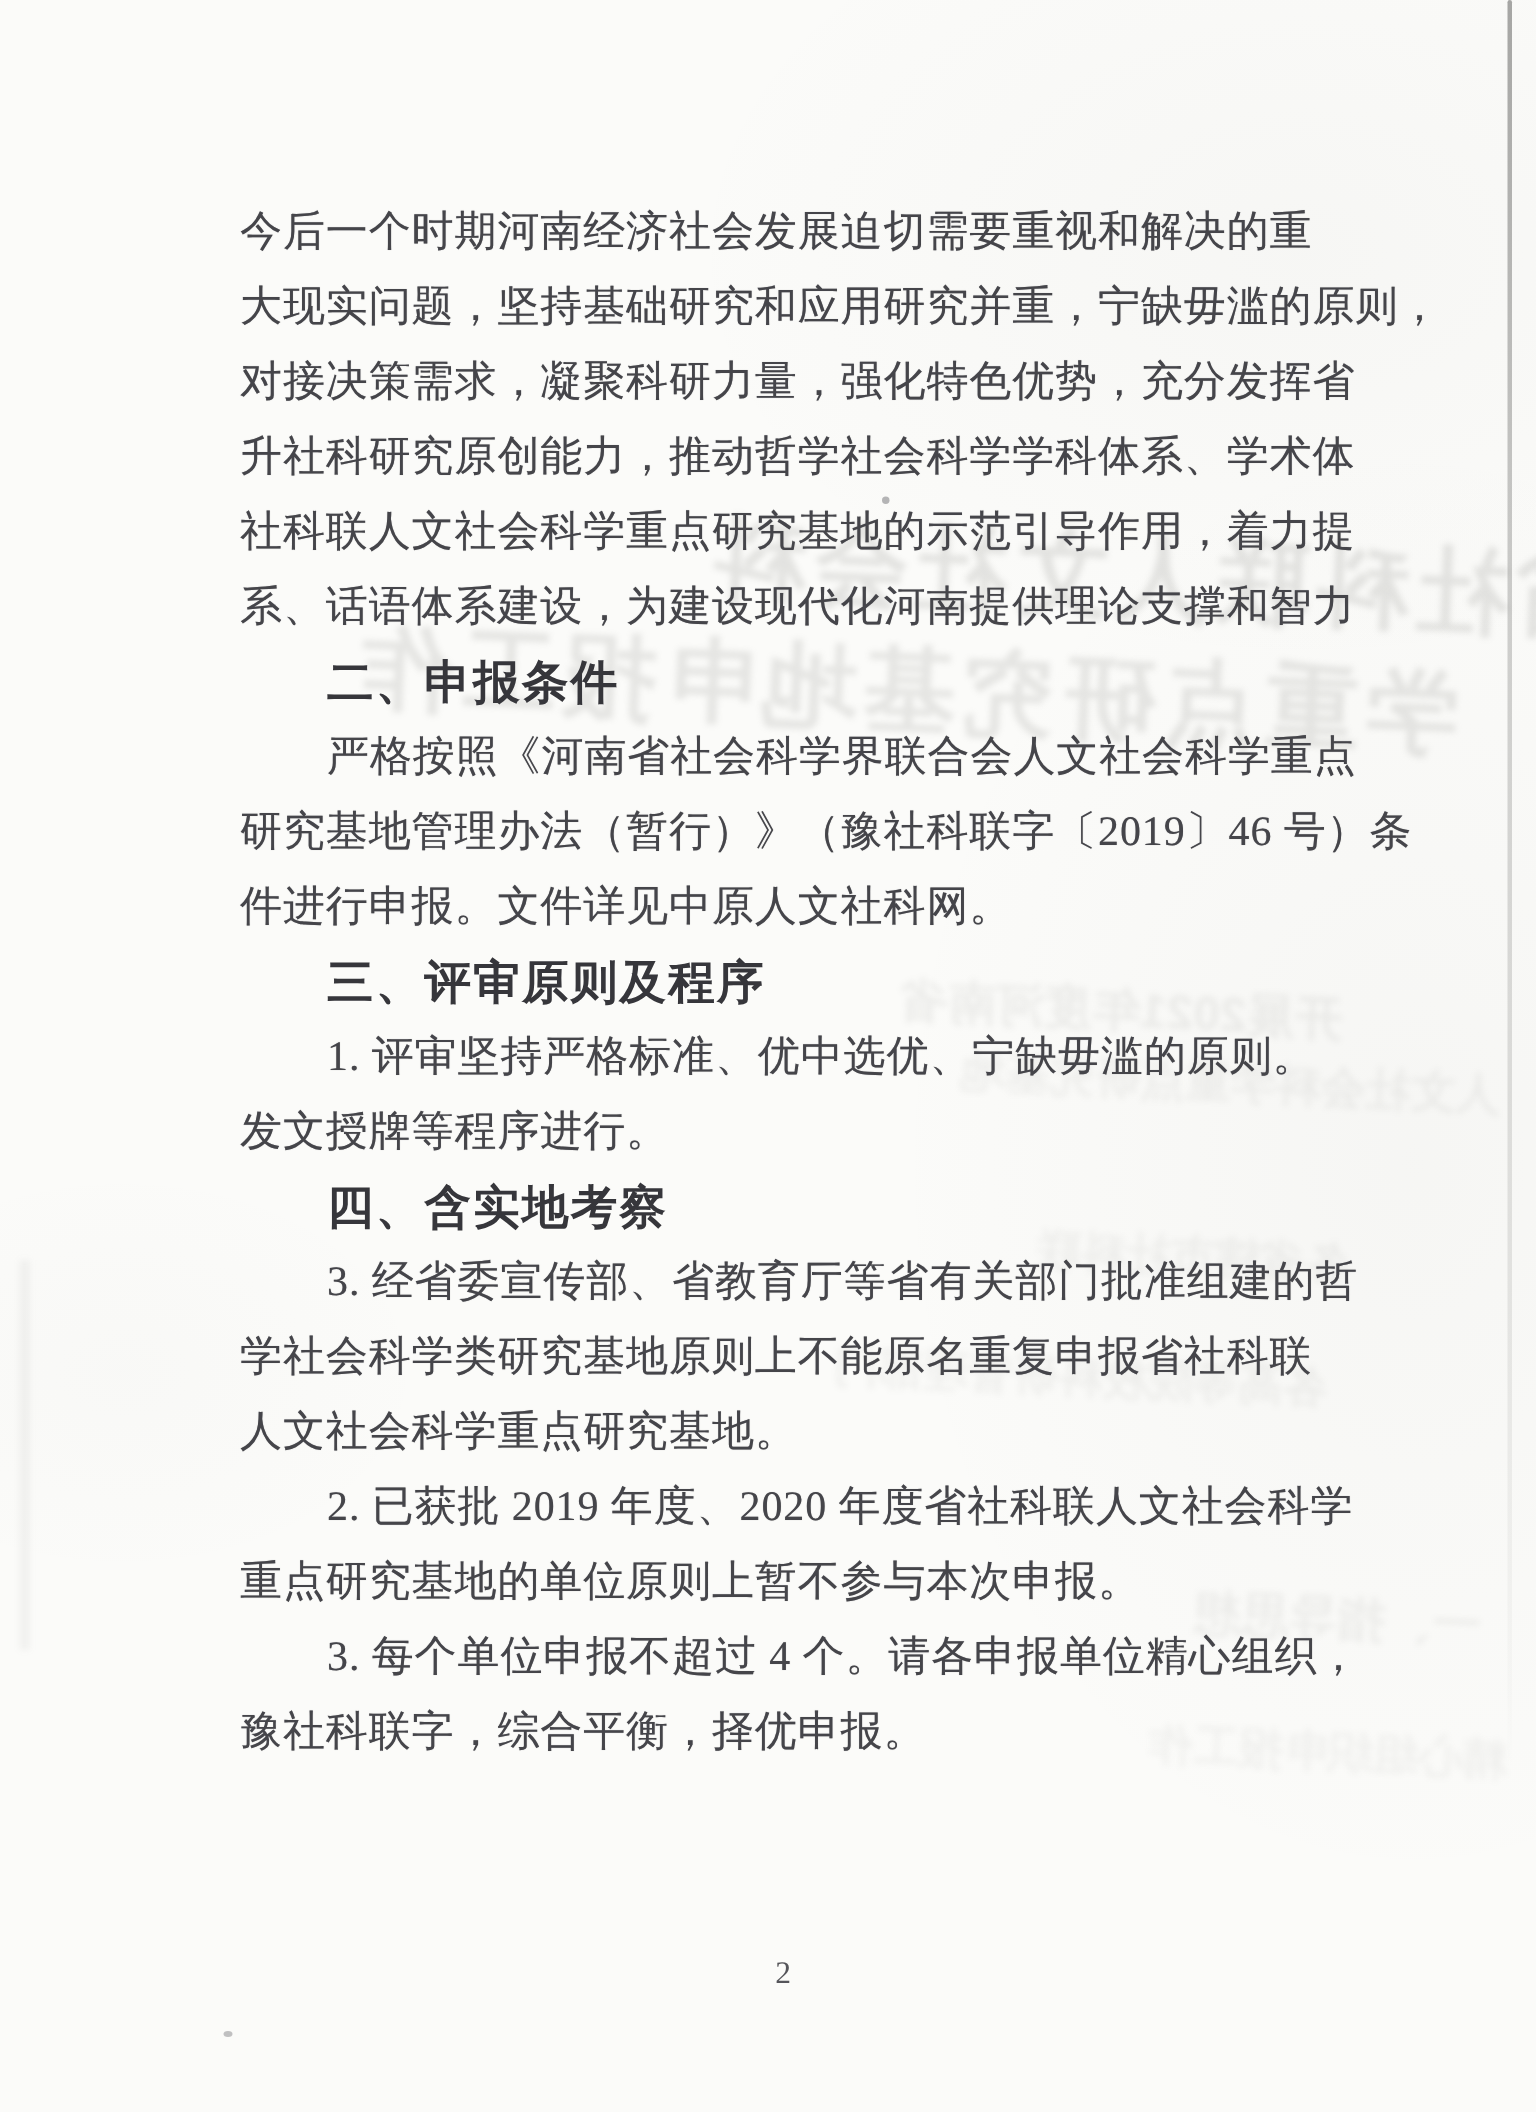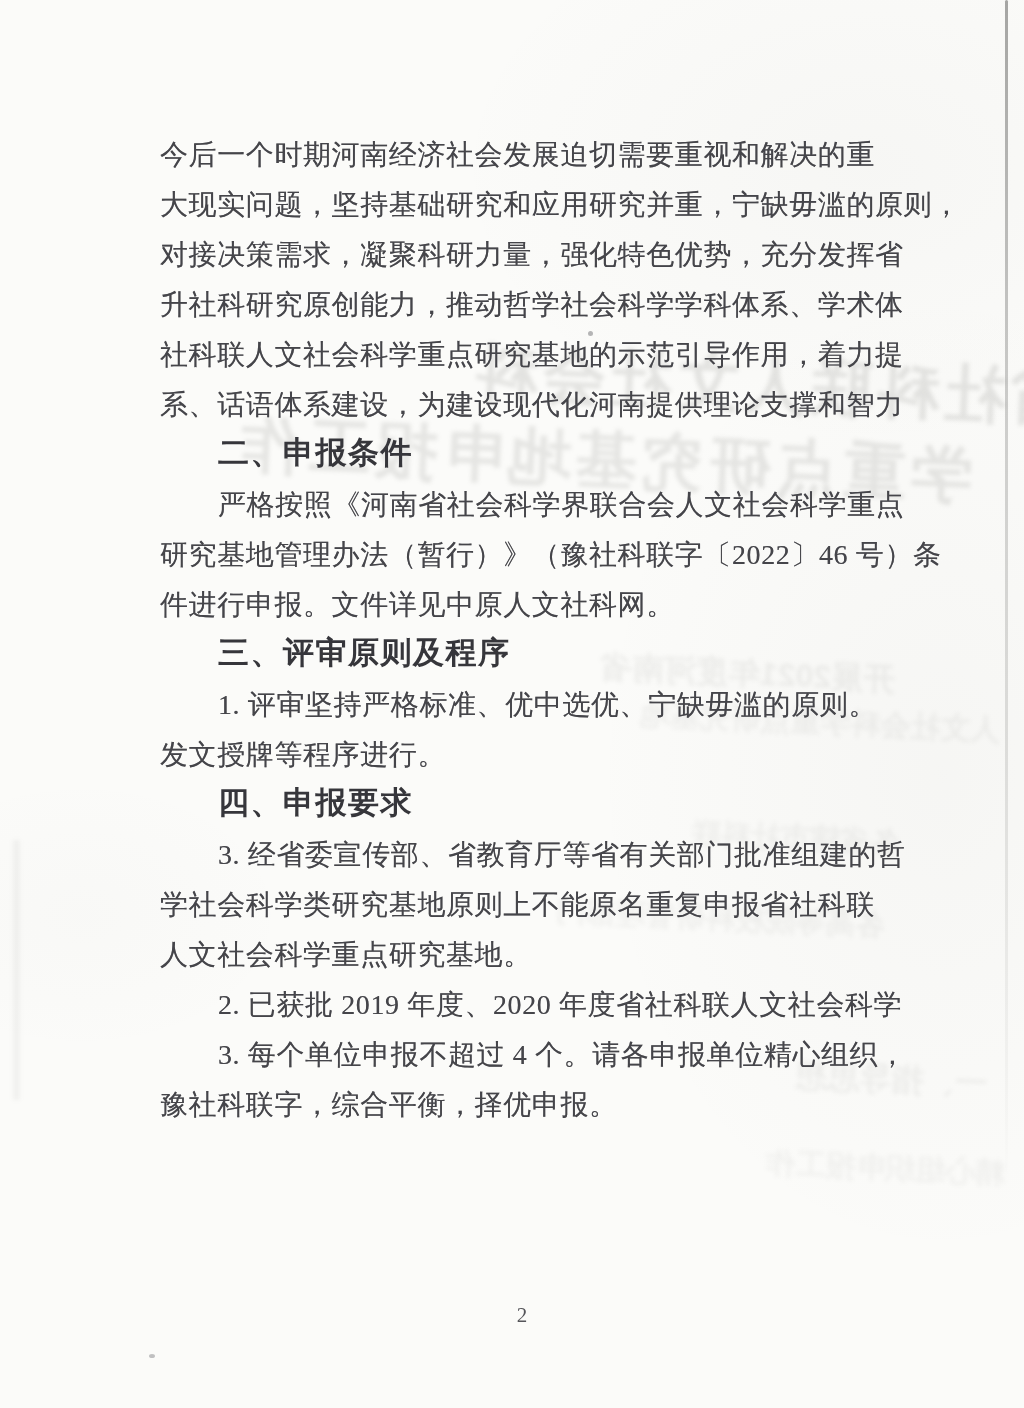--- a/index.html
+++ b/index.html
@@ -69,21 +69,21 @@
     height: 50px;
     line-height: 50px;
     white-space: nowrap;
     font-size: 28px;
     letter-spacing: 0.6px;
     color: #45454a;
     text-shadow: 0 0 0.5px rgba(69,69,74,0.55);
   }
   .line.indent { padding-left: 58px; }
   .line.heading {
-    font-family: Liberation Mono, monospace;
+    font-family: Liberation Serif, serif;
     font-weight: 700;
     font-size: 31px;
     letter-spacing: 1.5px;
     color: #36363b;
     text-shadow: none;
   }
 
   .page-number {
     position: absolute;
     left: 0; top: 1303px;
@@ -123,29 +123,30 @@
 
   <div class="doc" id="doc">
       <div class="line">今后一个时期河南经济社会发展迫切需要重视和解决的重</div>
       <div class="line">大现实问题，坚持基础研究和应用研究并重，宁缺毋滥的原则，</div>
       <div class="line">对接决策需求，凝聚科研力量，强化特色优势，充分发挥省</div>
       <div class="line">升社科研究原创能力，推动哲学社会科学学科体系、学术体</div>
       <div class="line">社科联人文社会科学重点研究基地的示范引导作用，着力提</div>
       <div class="line">系、话语体系建设，为建设现代化河南提供理论支撑和智力</div>
       <div class="line heading indent">二、申报条件</div>
       <div class="line indent">严格按照《河南省社会科学界联合会人文社会科学重点</div>
-      <div class="line">研究基地管理办法（暂行）》（豫社科联字〔2022〕46 号）条</div>
+      <div class="line">研究基地管理办法（暂行）》（豫社科联字〔2019〕46 号）条</div>
       <div class="line">件进行申报。文件详见中原人文社科网。</div>
       <div class="line heading indent">三、评审原则及程序</div>
       <div class="line indent">1. 评审坚持严格标准、优中选优、宁缺毋滥的原则。</div>
       <div class="line">发文授牌等程序进行。</div>
-      <div class="line heading indent">四、申报要求</div>
+      <div class="line heading indent">四、含实地考察</div>
       <div class="line indent">3. 经省委宣传部、省教育厅等省有关部门批准组建的哲</div>
       <div class="line">学社会科学类研究基地原则上不能原名重复申报省社科联</div>
       <div class="line">人文社会科学重点研究基地。</div>
       <div class="line indent">2. 已获批 2019 年度、2020 年度省社科联人文社会科学</div>
+      <div class="line">重点研究基地的单位原则上暂不参与本次申报。</div>
       <div class="line indent">3. 每个单位申报不超过 4 个。请各申报单位精心组织，</div>
       <div class="line">豫社科联字，综合平衡，择优申报。</div>
     </div>
 
   <div class="page-number">2</div>
 
 </div>
 
 </body></html>

